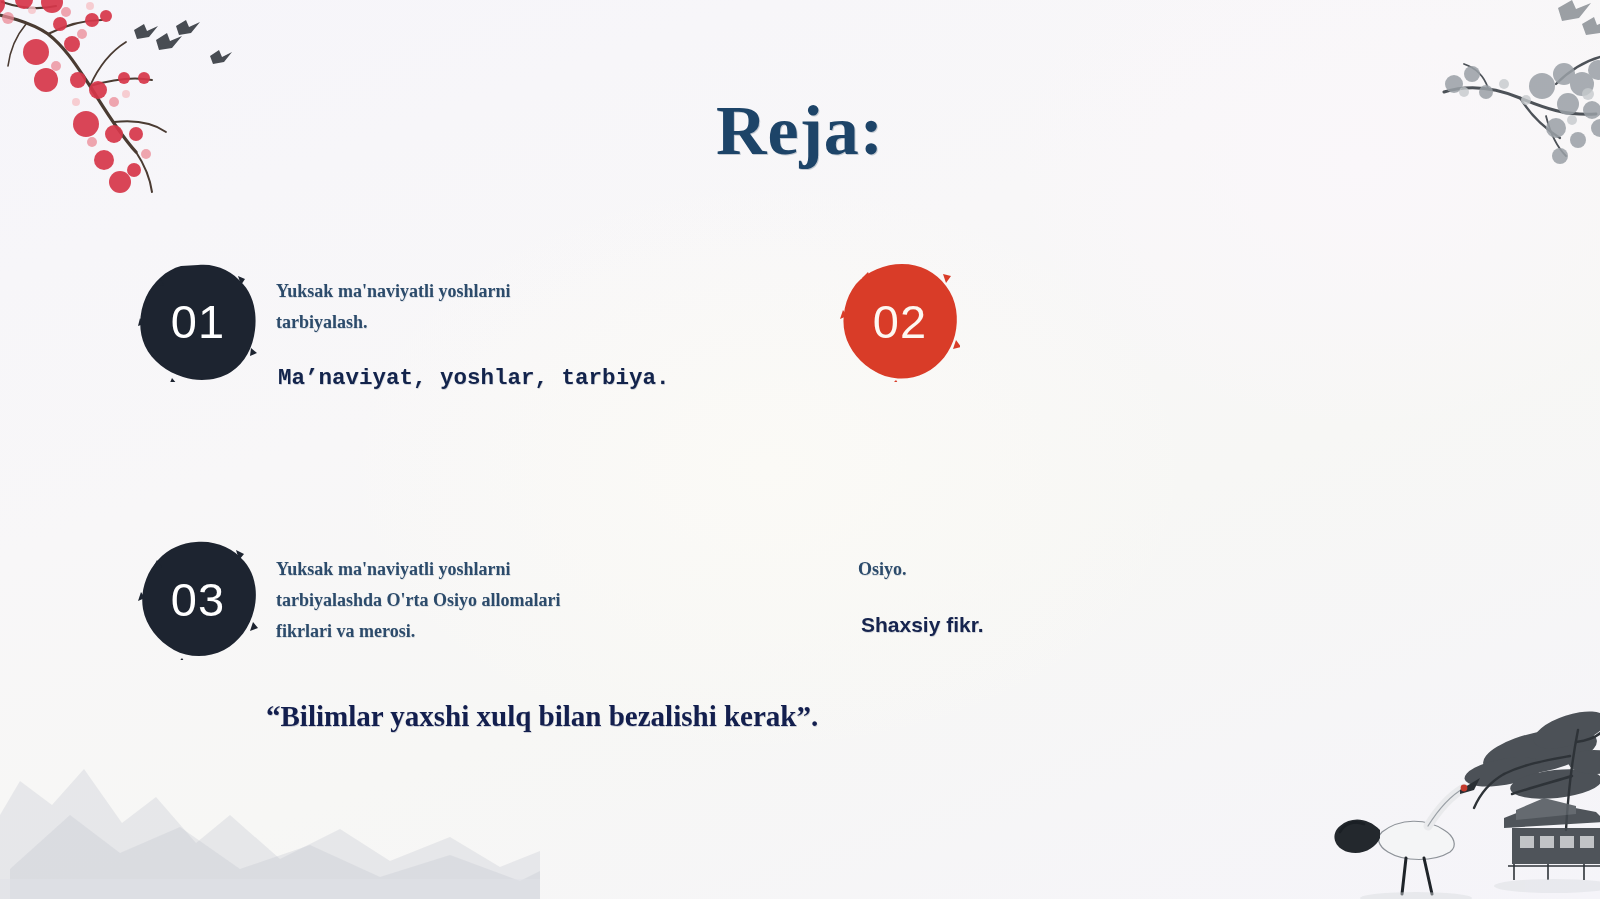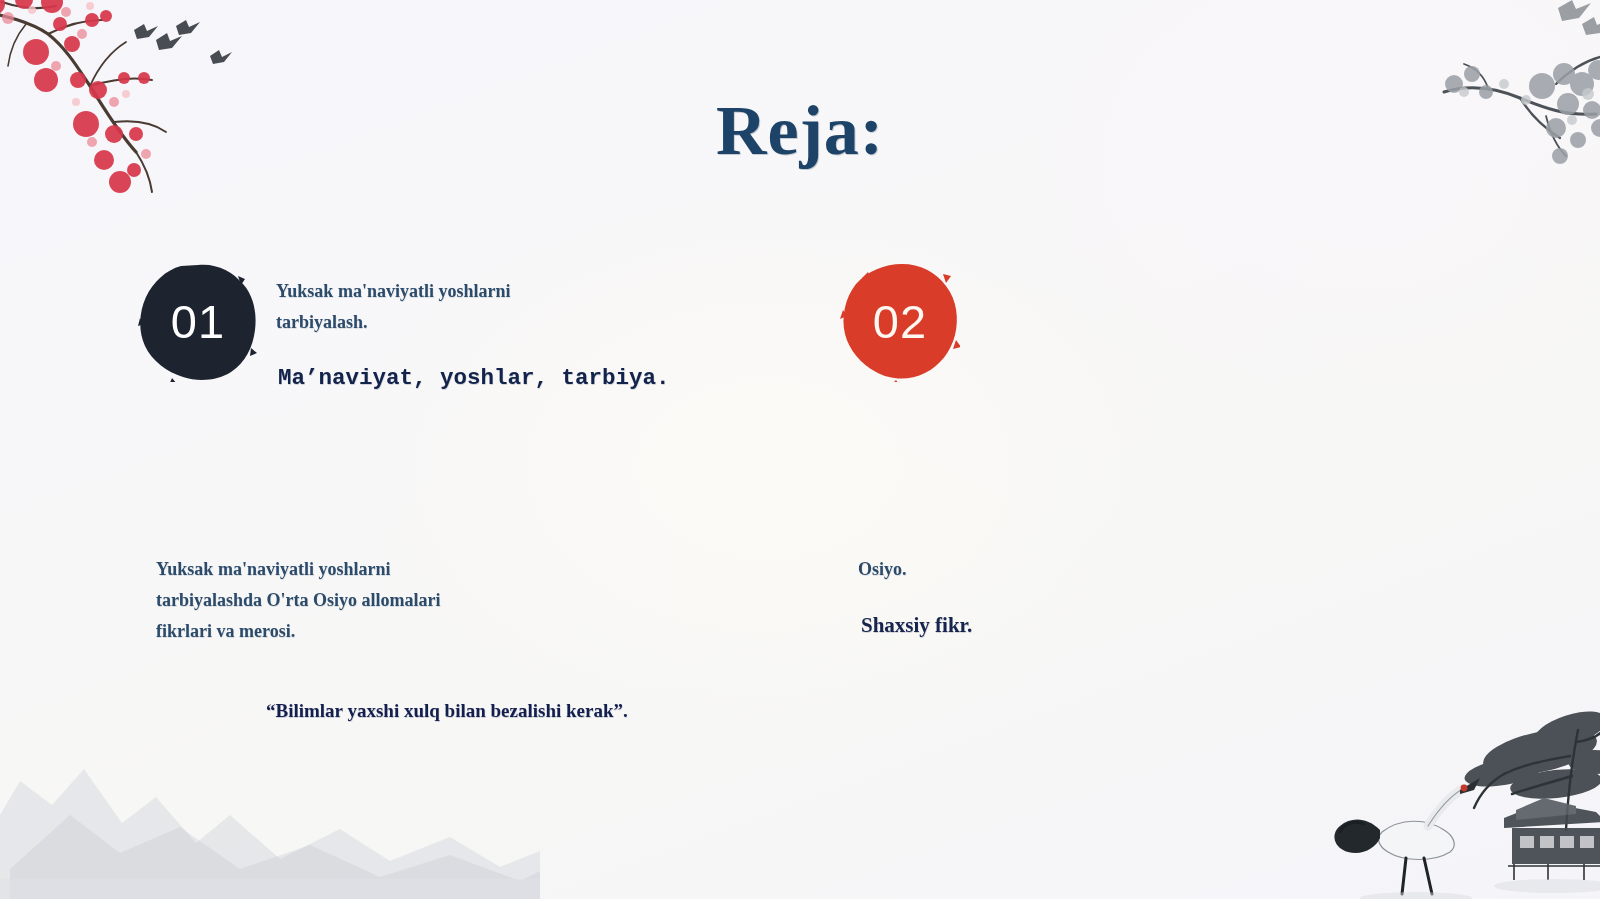--- a/index.html
+++ b/index.html
@@ -102,35 +102,35 @@
   }
   .subline {
     font-size: 22.5px;
     font-weight: bold;
     color: #13244c;
     line-height: 1.65;
     text-shadow: 0.5px 0.5px 0 rgba(15,30,70,0.16);
     white-space: pre-line;
   }
   .subline.sans {
-    font-family: Liberation Serif, serif;
+    font-family: Liberation Sans, sans-serif;
     font-size: 21px;
     color: #16244e;
   }
 
   #item-01 .subline { margin-top: 22px; margin-left: 2px; font-family: Liberation Mono, monospace; }
   #item-02 .subline { margin-top: 2px; }
   #item-04 .subline { margin-top: 23px; margin-left: 3px; }
 
   
   #quote {
     position: absolute;
     left: 266px;
     top: 700px;
-    font-size: 19px;
+    font-size: 29px;
     font-weight: bold;
     color: #131f4e;
     text-shadow: 0.5px 0.5px 0 rgba(15,25,70,0.18);
     white-space: pre;
   }
 </style>
 </head>
 <body>
 
 <div id="slide">
@@ -315,20 +315,27 @@
     <div class="badge-wrap">
       <svg class="badge-blob" viewBox="0 0 120 120">
         <path d="M62 2 C 80 2, 96 10, 106 24 C 117 38, 119 57, 115 73 C 111 89, 100 104, 85 111 C 69 119, 50 118, 36 110 C 21 102, 9 88, 5 72 C 1 55, 5 36, 16 22 C 27 9, 45 2, 62 2 Z" fill="#d93c28"></path>
         <path d="M22 16 l6 -6 l3 7 z M103 12 l8 2 l-5 7 z M116 78 l5 7 l-8 2 z M56 118 l4 6 l-9 -1 z M3 48 l-3 9 l7 -3 z" fill="#d93c28"></path>
       </svg>
       <div class="badge-num">02</div>
     </div>
   </div>
 
   <div class="item" id="item-03">
+    <div class="badge-wrap">
+      <svg class="badge-blob" viewBox="0 0 120 120">
+        <path d="M58 2 C 77 0, 95 8, 106 21 C 118 35, 120 54, 116 70 C 112 87, 101 102, 86 110 C 70 118, 51 118, 36 110 C 20 101, 8 86, 5 69 C 2 52, 8 33, 20 20 C 31 8, 44 3, 58 2 Z" fill="#1d2430"></path>
+        <path d="M15 28 l4 -8 l5 7 z M98 10 l8 4 l-5 6 z M115 82 l5 6 l-8 3 z M44 118 l4 6 l-9 0 z M3 52 l-3 9 l7 -3 z" fill="#1d2430"></path>
+      </svg>
+      <div class="badge-num dark-num">03</div>
+    </div>
     <div class="texts">
       <div class="heading">Yuksak ma'naviyatli yoshlarni
 tarbiyalashda O'rta Osiyo allomalari
 fikrlari va merosi.</div>
     </div>
   </div>
 
   <div class="item" id="item-04">
     <div class="texts">
       <div class="heading">Osiyo.</div>

